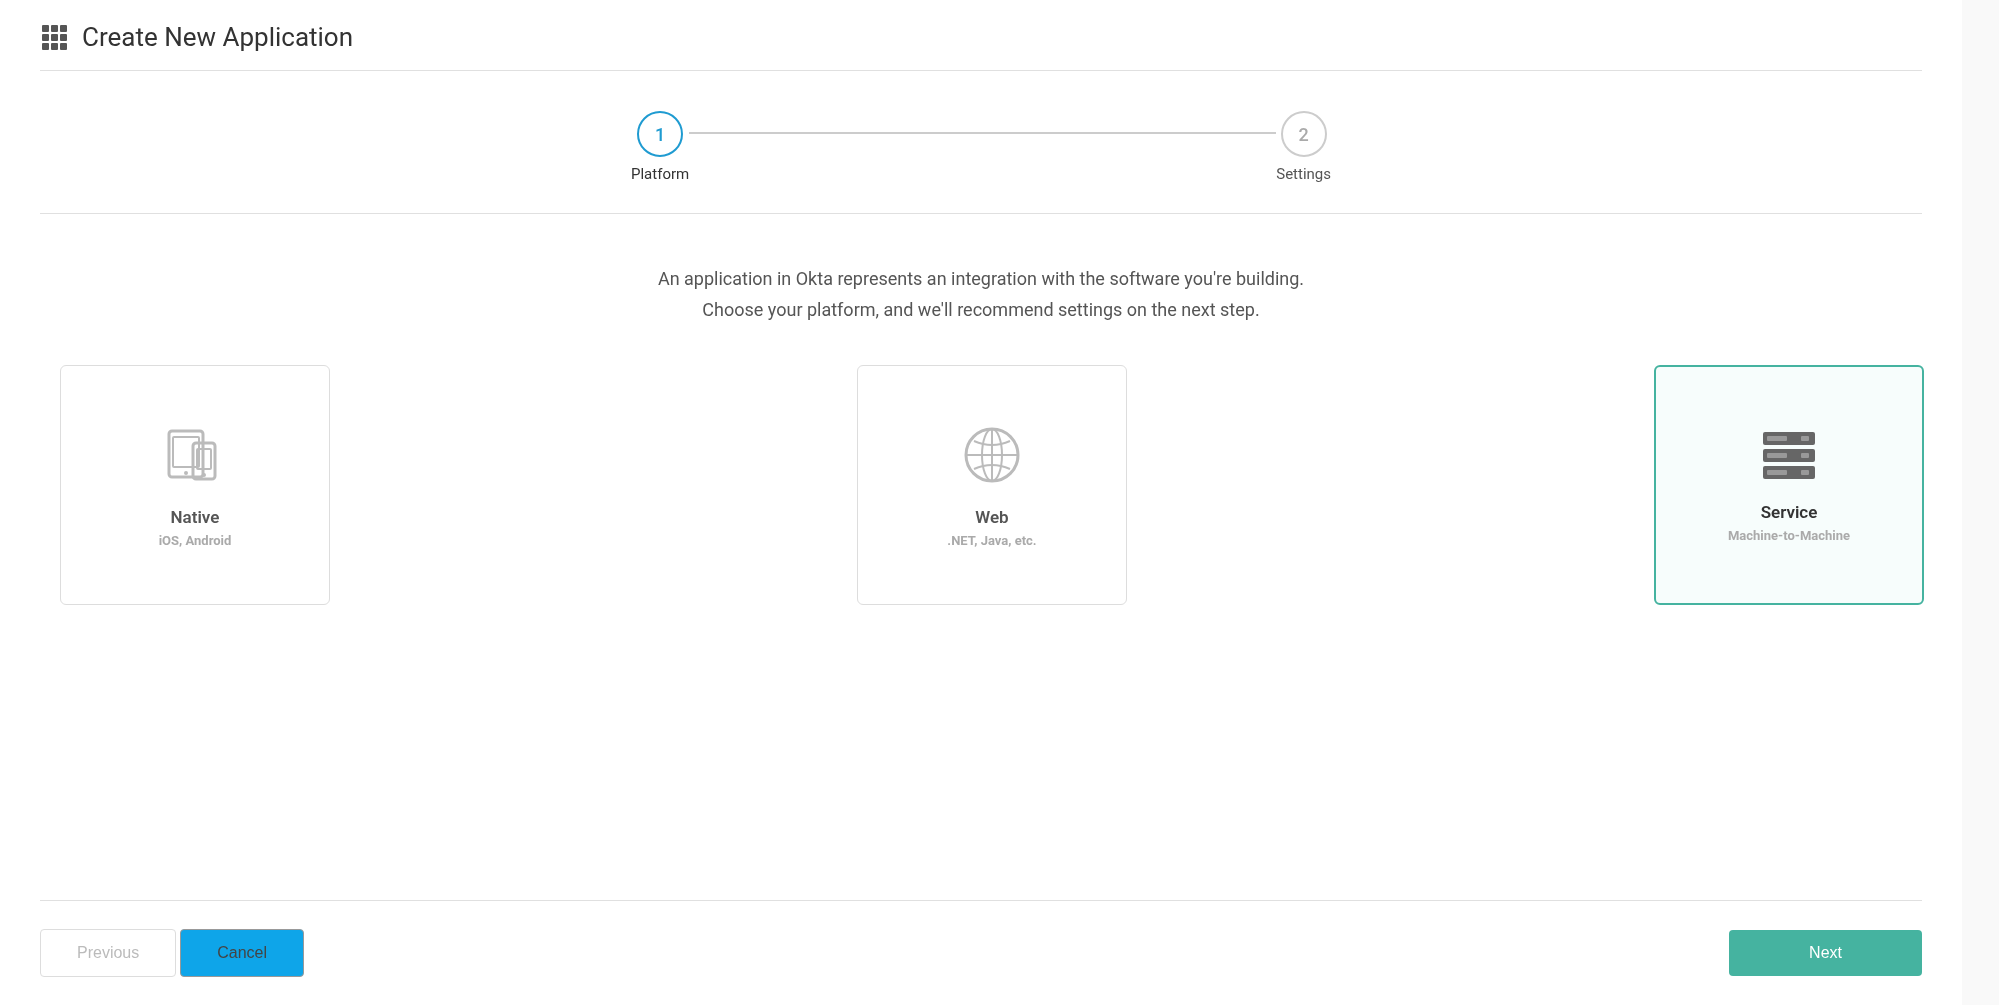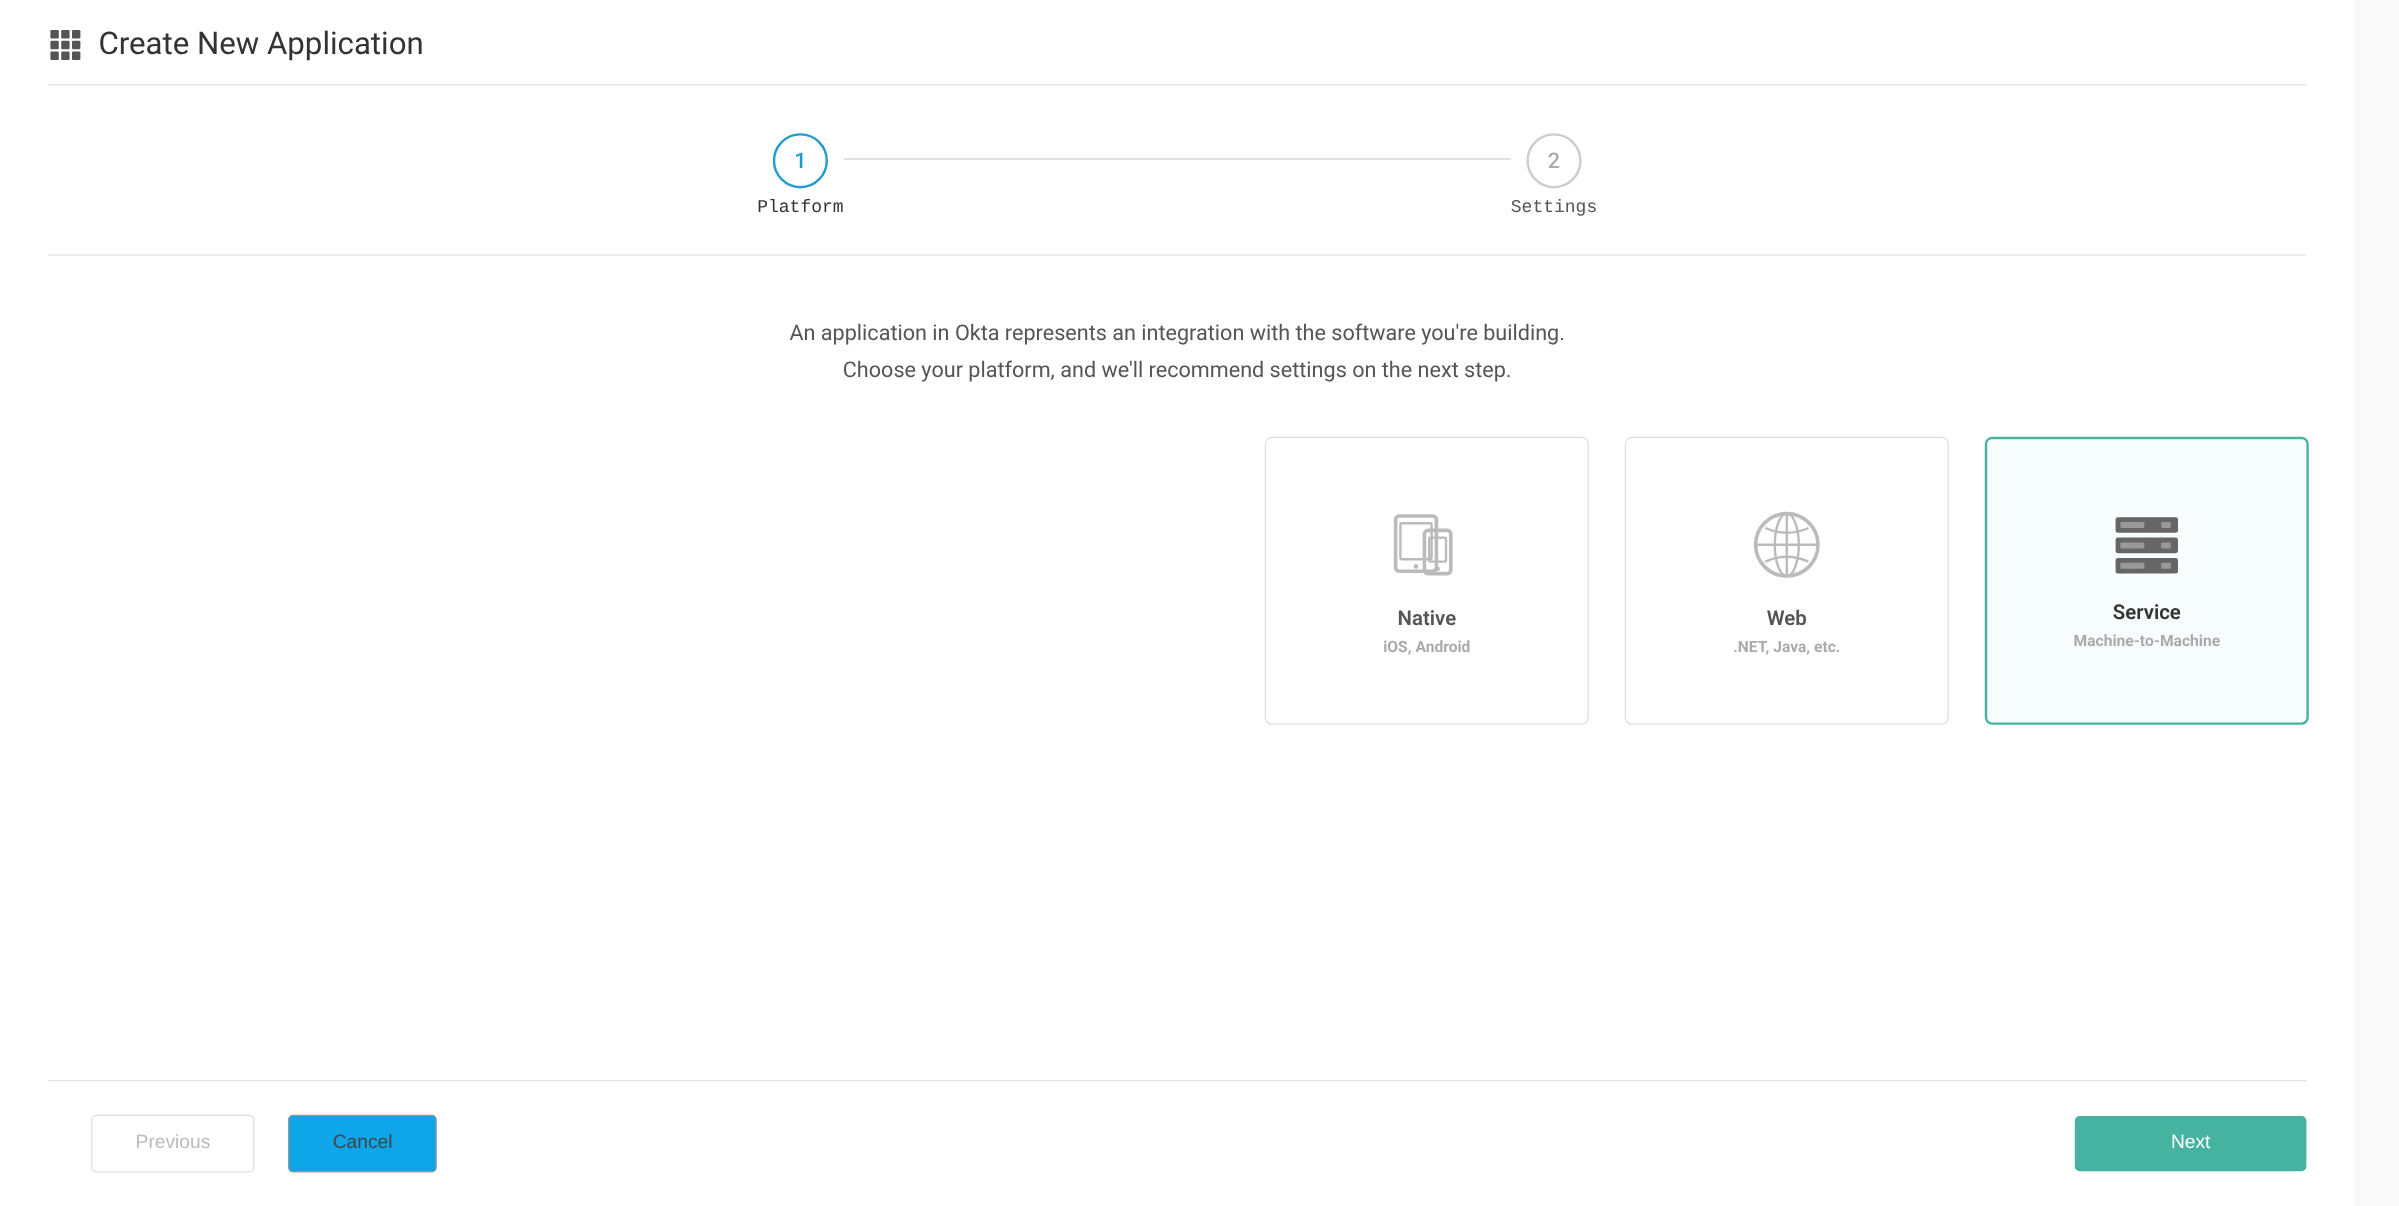--- a/index.html
+++ b/index.html
@@ -76,21 +76,20 @@
     }
     .step-circle.inactive {
       border: 2px solid #ccc;
       color: #aaa;
       background: #fff;
     }
     .step-label {
       margin-top: 8px;
       font-size: 15px;
       color: #555;
-      font-family: Liberation Mono, monospace;
     }
     .step-label.active {
       color: #333;
     }
     .step-connector {
       flex: 1;
       height: 1.5px;
       background: #ccc;
       margin-bottom: 28px;
     }
@@ -103,22 +102,22 @@
     .description {
       text-align: center;
       padding: 50px 20px 40px 20px;
       font-size: 18px;
       color: #555;
       line-height: 1.7;
     }
     
     .cards-container {
       display: flex;
-      justify-content: flex-end;
-      gap: 30px;
+      justify-content: space-between;
+      gap: 18px;
       padding: 0 38px 40px 60px;
     }
     .card {
       width: 270px;
       height: 240px;
       border: 1.5px solid #ddd;
       border-radius: 6px;
       display: flex;
       flex-direction: column;
       align-items: center;
@@ -164,22 +163,21 @@
     }
     .footer-buttons {
       display: flex;
       align-items: center;
       justify-content: space-between;
       padding: 28px 40px;
     }
     .footer-left {
       display: flex;
       align-items: flex-end;
-      gap: 28px;
-      margin-left: 36px;
+      gap: 4px;
     }
     .btn-previous {
       padding: 14px 36px;
       border: 1.5px solid #ddd;
       border-radius: 4px;
       background: #fff;
       color: #bbb;
       font-size: 16px;
       cursor: default;
     }

